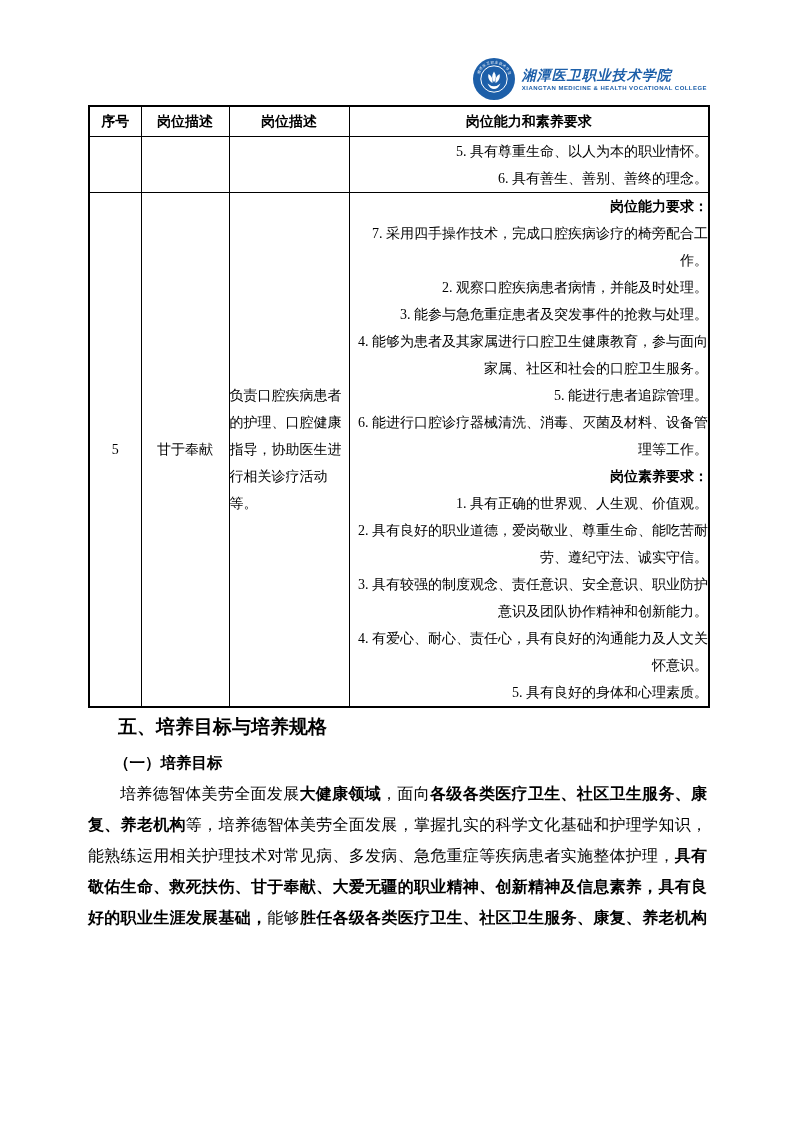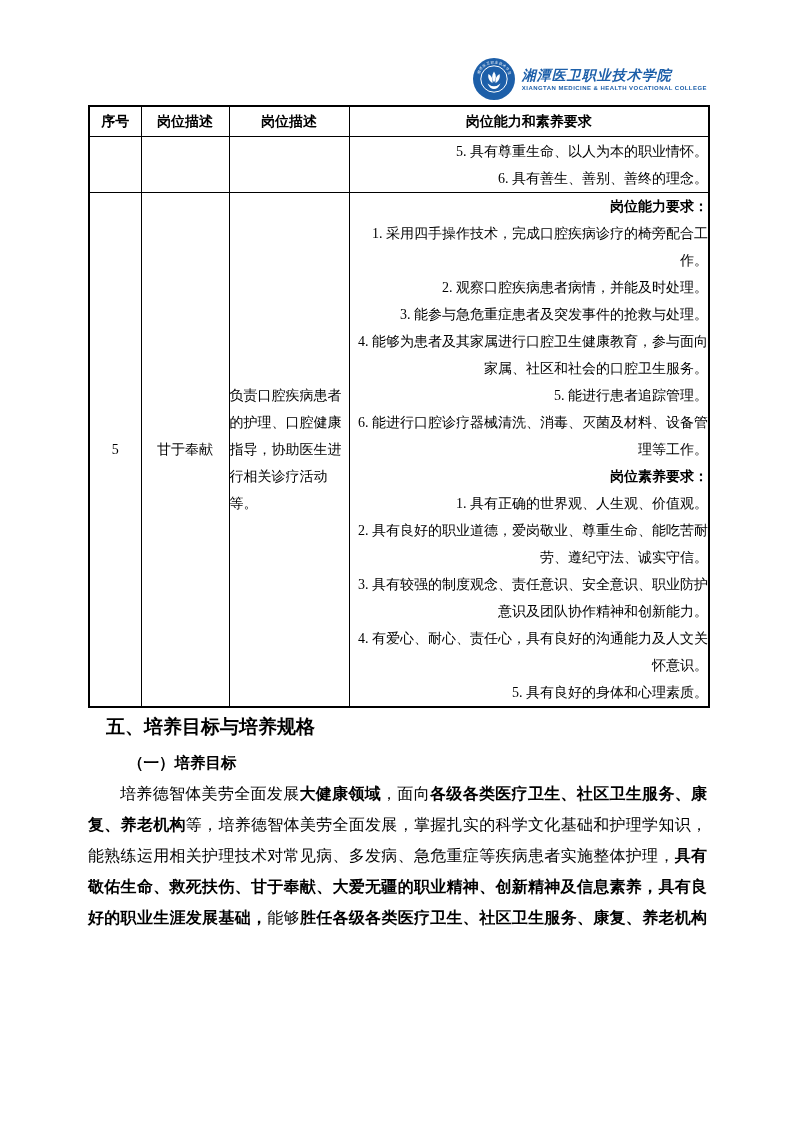--- a/index.html
+++ b/index.html
@@ -83,28 +83,28 @@
     line-height: 27px;
     text-align: right;
   }
   .req-line.bold { font-weight: 700; padding-left: 40px; }
 
   
   h2.section-heading {
     font-family: "Liberation Sans", "DejaVu Sans", sans-serif;
     font-size: 19px;
     font-weight: 700;
-    margin: 6px 0 0 18px;
+    margin: 6px 0 0 30px;
     line-height: 26px;
   }
   h3.subsection-heading {
     font-family: "Liberation Sans", "DejaVu Sans", sans-serif;
     font-size: 15.5px;
     font-weight: 700;
-    margin: 12px 0 0 40px;
+    margin: 12px 0 0 26px;
     line-height: 21px;
   }
   p.body-par {
     font-size: 16px;
     line-height: 31px;
     text-align: justify;
     text-indent: 32px;
     margin: 5px 0 0 0;
   }
   p.body-par.fill-last { text-align-last: justify; }
@@ -158,21 +158,21 @@
             <div class="req-line">5. 具有尊重生命、以人为本的职业情怀。</div>
             <div class="req-line">6. 具有善生、善别、善终的理念。</div>
           </td>
       </tr>
       <tr>
         <td class="cell-center">5</td>
         <td class="cell-center">甘于奉献</td>
         <td class="cell-desc">负责口腔疾病患者的护理、口腔健康指导，协助医生进行相关诊疗活动等。</td>
         <td class="cell-req">
             <div class="req-line bold">岗位能力要求：</div>
-            <div class="req-line">1. 采用四手操作技术，完成口腔疾病诊疗的椅旁配合工作。</div>
+            <div class="req-line">7. 采用四手操作技术，完成口腔疾病诊疗的椅旁配合工作。</div>
             <div class="req-line">2. 观察口腔疾病患者病情，并能及时处理。</div>
             <div class="req-line">3. 能参与急危重症患者及突发事件的抢救与处理。</div>
             <div class="req-line">4. 能够为患者及其家属进行口腔卫生健康教育，参与面向家属、社区和社会的口腔卫生服务。</div>
             <div class="req-line">5. 能进行患者追踪管理。</div>
             <div class="req-line">6. 能进行口腔诊疗器械清洗、消毒、灭菌及材料、设备管理等工作。</div>
             <div class="req-line bold">岗位素养要求：</div>
             <div class="req-line">1. 具有正确的世界观、人生观、价值观。</div>
             <div class="req-line">2. 具有良好的职业道德，爱岗敬业、尊重生命、能吃苦耐劳、遵纪守法、诚实守信。</div>
             <div class="req-line">3. 具有较强的制度观念、责任意识、安全意识、职业防护意识及团队协作精神和创新能力。</div>
             <div class="req-line">4. 有爱心、耐心、责任心，具有良好的沟通能力及人文关怀意识。</div>

